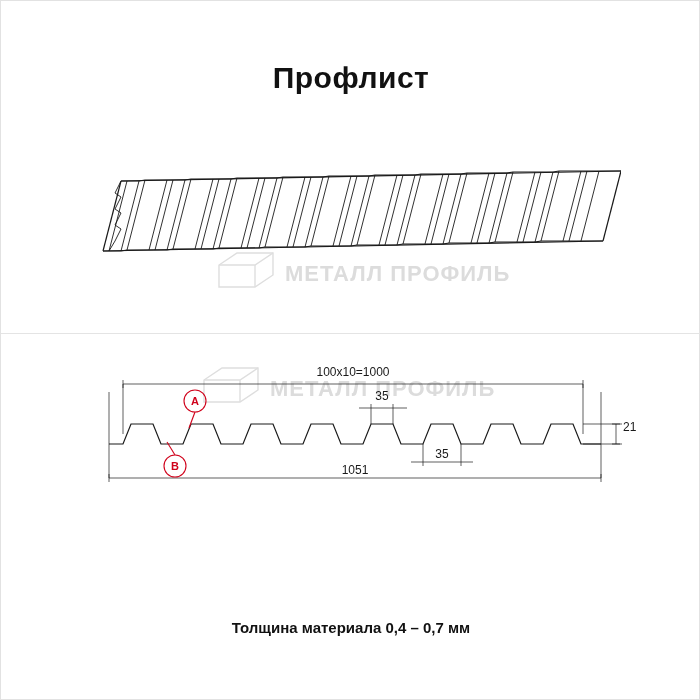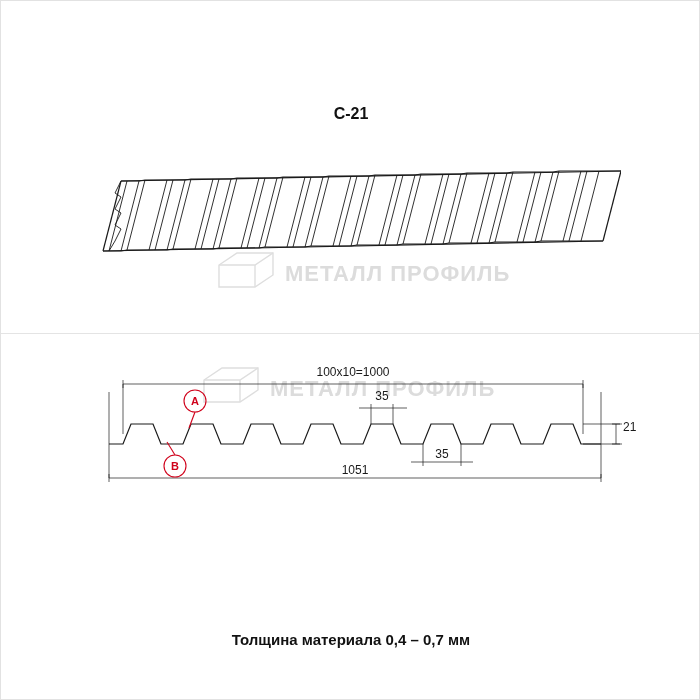--- a/index.html
+++ b/index.html
@@ -83,38 +83,37 @@
   }
   .footer {
     position: absolute;
     top: 618px;
     left: 0;
     width: 700px;
     text-align: center;
     font-size: 15px;
     font-weight: bold;
     color: #111111;
-    margin-top: 12px;
   }
   svg { display: block; }
   .ln { fill: none; stroke: #1a1a1a; stroke-width: 1.2; }
   .ln-thin { fill: none; stroke: #1a1a1a; stroke-width: 0.9; }
   .ln-ext { fill: none; stroke: #1a1a1a; stroke-width: 0.7; }
   .red { fill: none; stroke: #d0021b; stroke-width: 1.1; }
   .red-txt { fill: #d0021b; font-size: 11px; font-weight: bold; font-family: "Liberation Sans", sans-serif; }
   .dim-txt { fill: #1a1a1a; font-size: 12px; font-family: "Liberation Sans", sans-serif; }
   .wm { fill: none; stroke: #dedede; stroke-width: 1.4; }
   .wm-txt { fill: #dcdcdc; font-size: 22px; font-weight: bold; font-family: "Liberation Sans", sans-serif; letter-spacing: 1px; }
 </style>
 </head>
 <body>
 
 <div class="page">
 
-  <div class="subtitle">С-21</div>
+  <div class="title">Профлист</div>
 
   <div class="iso-wrap">
     <svg width="540" height="140" viewBox="0 0 540 140">
       <g class="ln">
 
         <path d="M 40 30 L 540 20"></path>
 
         <path d="M 22 100 L 522 90"></path>
 
         <path d="M 40 30 L 22 100"></path>

